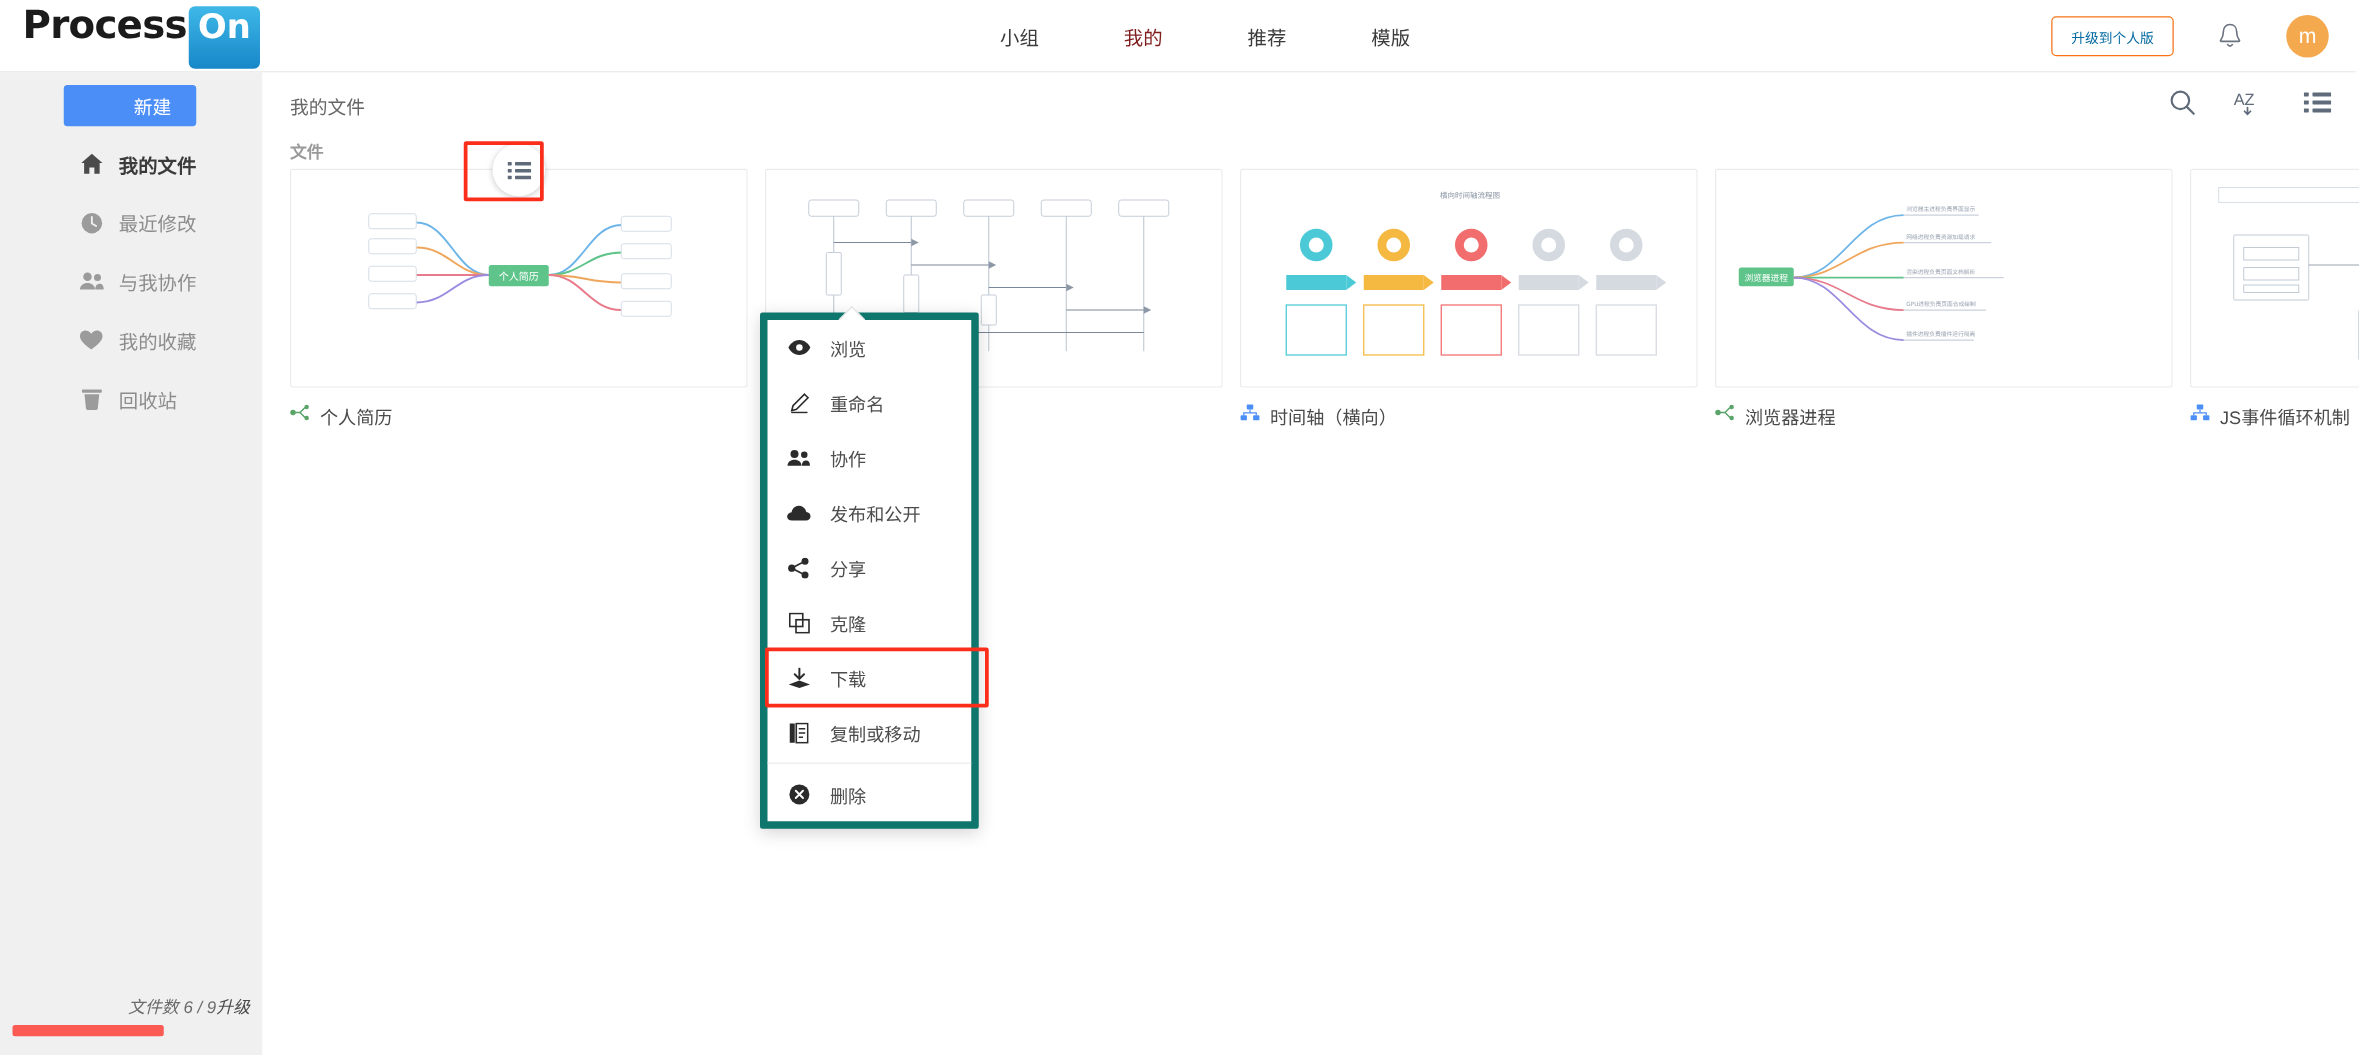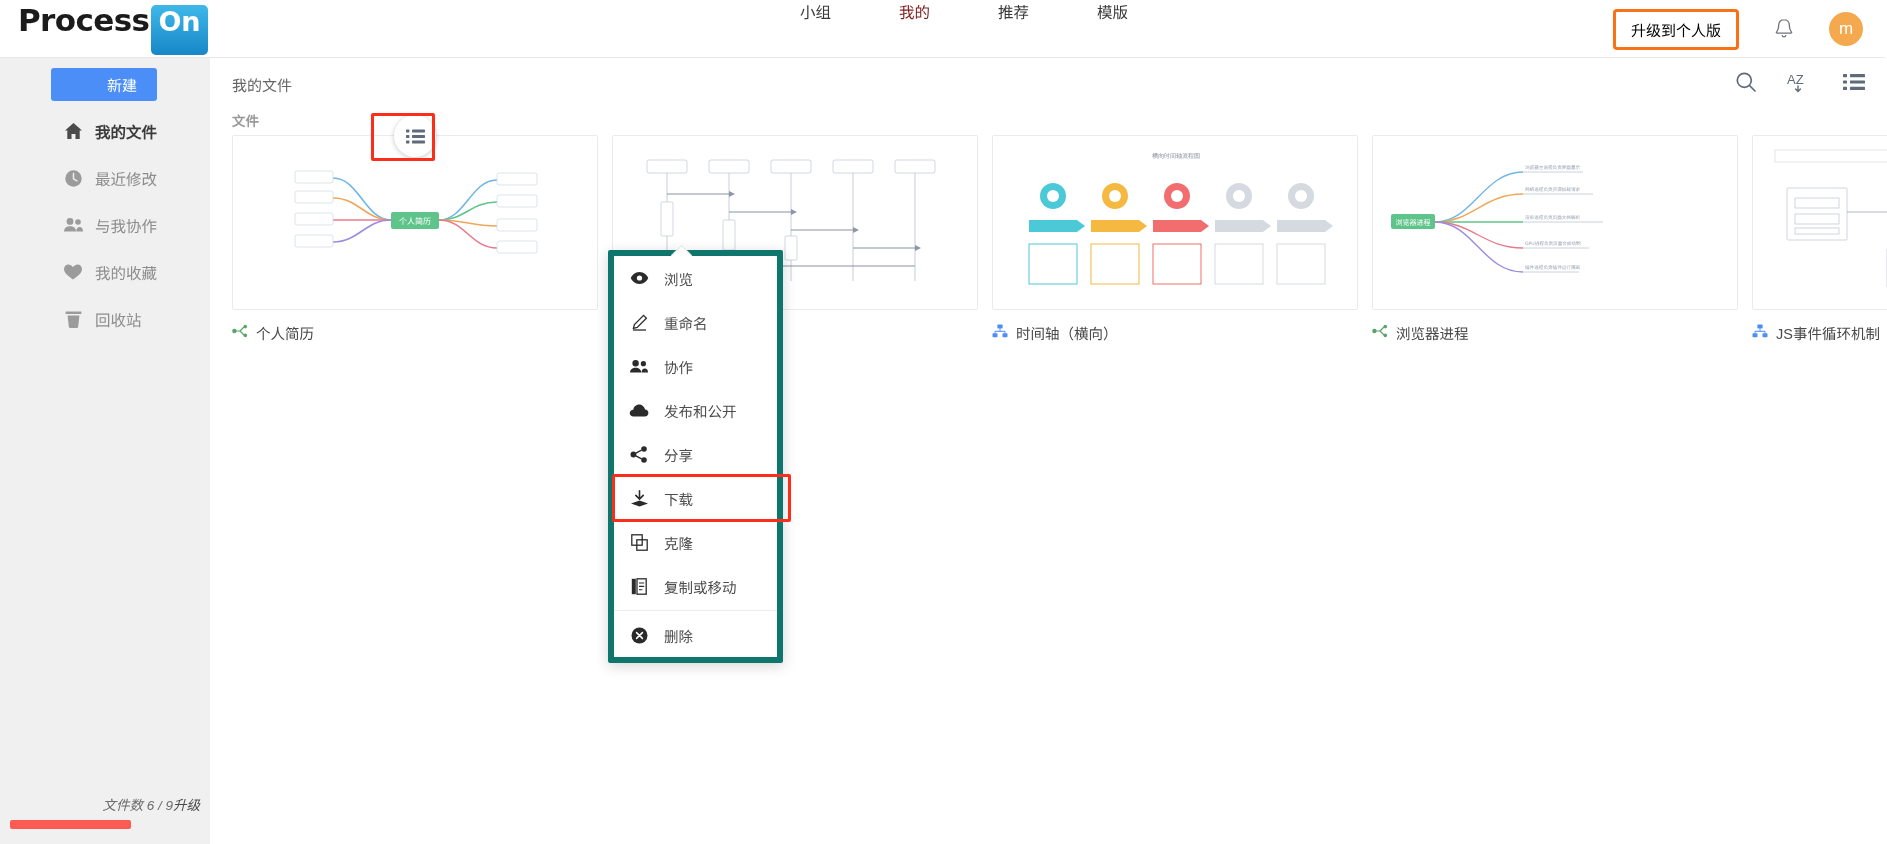--- a/index.html
+++ b/index.html
@@ -18,27 +18,27 @@
   .logo-process {
     font-size: 31px; font-weight: bold; color: #1b1b1b; letter-spacing: -0.6px;
     font-family: "DejaVu Sans", sans-serif;
   }
   .logo-on {
     font-size: 27px; font-weight: bold; color: #ffffff;
     background: linear-gradient(180deg, #3fb8e8 0%, #1787c8 100%);
     border-radius: 5px; padding: 1px 7px 18px 7px; margin-left: 2px;
     font-family: "DejaVu Sans", sans-serif;
   }
-  .topnav { position: absolute; left: 800px; top: 0; height: 58px; display: flex; gap: 68px; }
+  .topnav { position: absolute; left: 800px; top: 0; height: 58px; display: flex; align-items: center; gap: 68px; }
   .topnav-item { font-size: 15.5px; color: #3b3b3b; cursor: pointer; }
   .topnav-item.active { color: #7f1d1d; }
   .top-right { position: absolute; right: 22px; top: 0; height: 58px; display: flex; align-items: center; gap: 34px; }
   .upgrade-btn {
-    border: 3px solid #f97316; border-radius: 4px; background: #fff;
-    font-size: 15px; color: #000000; padding: 7px 15px; cursor: pointer;
+    border: 1px solid #f97316; border-radius: 4px; background: #fff;
+    font-size: 11px; color: #0369a1; padding: 7px 15px; cursor: pointer;
   }
   .bell { width: 22px; height: 24px; cursor: pointer; }
   .avatar {
     width: 34px; height: 34px; border-radius: 50%;
     background: #f5a94e; color: #fff; font-size: 17px;
     display: flex; align-items: center; justify-content: center; cursor: pointer;
   }
   
   .sidebar {
     position: absolute; top: 58px; left: 0; width: 210px; height: 786px;
@@ -507,38 +507,38 @@
             <circle cx="3.4" cy="8.5" r="2.9" fill="#2b2b2b"></circle>
             <circle cx="14" cy="14" r="2.8" fill="#2b2b2b"></circle>
           <path d="M11.6 4.2 5.8 7.2M5.8 9.8l5.8 3" stroke="#2b2b2b" stroke-width="1.3"></path>
         </svg>
       </span>
       <span class="ctx-label">分享</span>
     </div>
 
     <div class="ctx-item">
       <span class="ctx-ico">
+        <svg width="17" height="17" viewBox="0 0 17 17">
+          <rect x="0.8" y="0.8" width="10.4" height="10.4" fill="none" stroke="#2b2b2b" stroke-width="1.3"></rect>
+          <rect x="5.8" y="5.8" width="10.4" height="10.4" fill="none" stroke="#2b2b2b" stroke-width="1.3"></rect>
+        </svg>
+      </span>
+      <span class="ctx-label">克隆</span>
+    </div>
+
+    <div class="ctx-item">
+      <span class="ctx-ico">
         <svg width="19" height="17" viewBox="0 0 19 17">
           <path d="M9.5 0.8v7.4M5.8 5.4 9.5 9.1 13.2 5.4" stroke="#2b2b2b" stroke-width="1.6" fill="none" stroke-linecap="round"></path>
           <path d="M9.5 10.4 18 13.6 9.5 16.4 1 13.6z" fill="#2b2b2b"></path>
         </svg>
       </span>
       <span class="ctx-label">下载</span>
 
       <div class="hl-box" style="left:-2px; top:-2px; width:179px; height:48px;"></div>
-    </div>
-
-    <div class="ctx-item">
-      <span class="ctx-ico">
-        <svg width="17" height="17" viewBox="0 0 17 17">
-          <rect x="0.8" y="0.8" width="10.4" height="10.4" fill="none" stroke="#2b2b2b" stroke-width="1.3"></rect>
-          <rect x="5.8" y="5.8" width="10.4" height="10.4" fill="none" stroke="#2b2b2b" stroke-width="1.3"></rect>
-        </svg>
-      </span>
-      <span class="ctx-label">克隆</span>
     </div>
 
     <div class="ctx-item">
       <span class="ctx-ico">
         <svg width="16" height="17" viewBox="0 0 16 17">
           <rect x="0.8" y="0.8" width="4" height="15.4" fill="#2b2b2b"></rect>
           <rect x="6" y="0.8" width="9.2" height="15.4" fill="none" stroke="#2b2b2b" stroke-width="1.3"></rect>
           <path d="M8 5h5.2M8 8.4h5.2M8 11.8h3.4" stroke="#2b2b2b" stroke-width="1.1"></path>
         </svg>
       </span>

